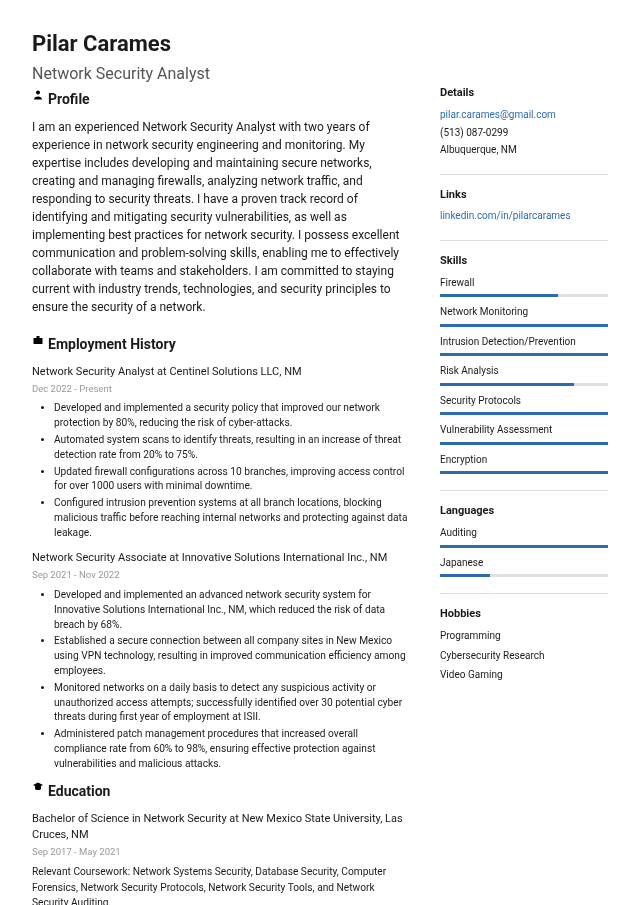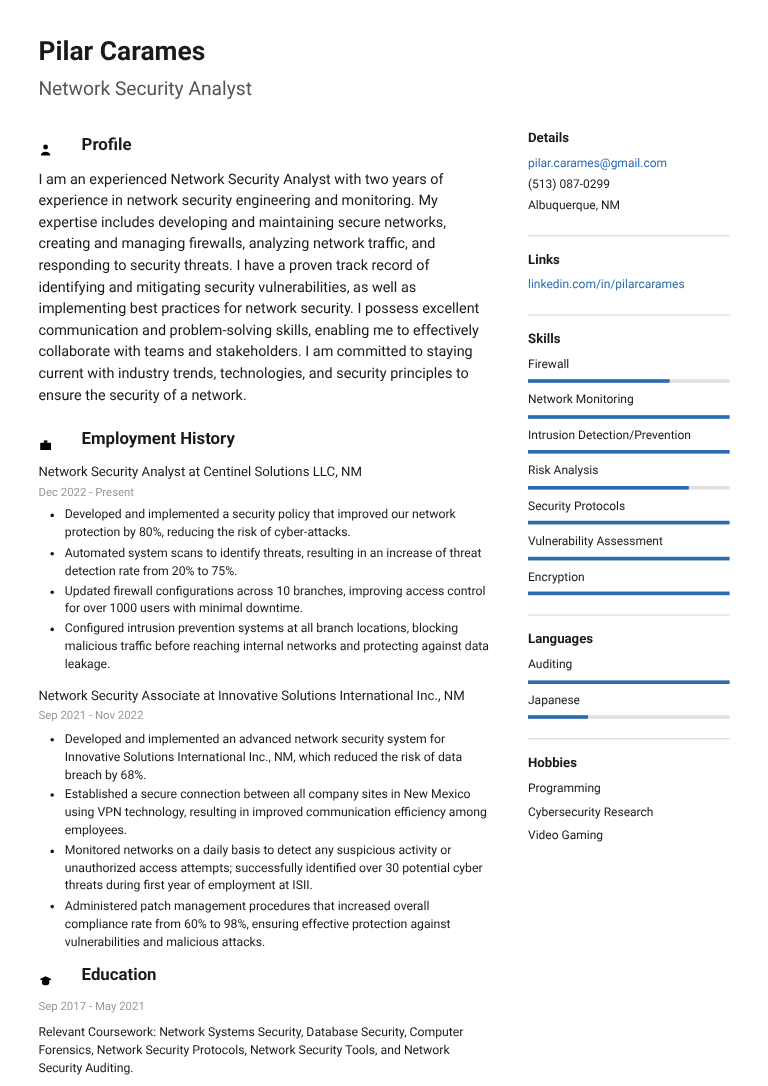--- a/index.html
+++ b/index.html
@@ -1,23 +1,23 @@
 <!DOCTYPE html>
 <html><head>
 <meta charset="utf-8">
 <style>
 *{box-sizing:border-box;margin:0;padding:0}
 body{width:640px;height:905px;font-family:-apple-system,BlinkMacSystemFont,"Segoe UI",Roboto,Arial,sans-serif;color:#1a1a1a;background:#fff;font-size:10.5px;line-height:1.45;padding:28px 32px 0 32px}
-.header{margin-bottom:22px}
+.header{}
 .name{font-size:22px;font-weight:700;margin-bottom:2px}
 .title{font-size:16px;color:#555}
 .layout{display:flex;gap:28px}
 .main{flex:1}
 .side{width:168px;flex-shrink:0}
-.sec-head{display:flex;align-items:flex-end;gap:24px;margin-bottom:9px;margin-top:4px}
+.sec-head{display:flex;align-items:flex-start;gap:4px;margin-bottom:9px;margin-top:4px}
 .sec-head svg,.sec-head .ico{width:12px;height:12px;flex-shrink:0}
 .sec-title{font-size:14px;font-weight:700}
 .profile-text{font-size:12px;line-height:1.5;margin-bottom:18px}
 .job{margin-bottom:10px}
 .job-title{font-size:11px;font-weight:400;margin-bottom:2px}
 .job-date{font-size:9.5px;color:#999;margin-bottom:6px}
 .job ul{padding-left:22px;margin-bottom:6px}
 .job li{margin-bottom:2px;font-size:10.2px;line-height:1.45}
 .edu-text{font-size:10.2px;line-height:1.5;margin-bottom:14px}
 .side-sec{margin-bottom:16px}
@@ -82,20 +82,21 @@
       </div>
 
     <div class="sec-head">
       <svg viewBox="0 0 24 24" fill="#000">
           <path d="M12 3L2 8l10 5 10-5z"></path>
           <path d="M6 10v5c0 2 3 3 6 3s6-1 6-3v-5"></path>
         </svg>
       <div class="sec-title">Education</div>
     </div>
     <div class="job">
+      <div class="job-title">Bachelor of Science in Network Security at New Mexico State University, Las Cruces, NM</div>
       <div class="job-date">Sep 2017 - May 2021</div>
       <div class="edu-text">Relevant Coursework: Network Systems Security, Database Security, Computer Forensics, Network Security Protocols, Network Security Tools, and Network Security Auditing.</div>
     </div>
 
     <div class="sec-head">
       <svg viewBox="0 0 24 24" fill="none" stroke="#000" stroke-width="2">
           <rect x="4" y="4" width="16" height="16" rx="2"></rect>
           <line x1="8" y1="9" x2="16" y2="9"></line>
           <line x1="8" y1="13" x2="16" y2="13"></line>
         </svg>

